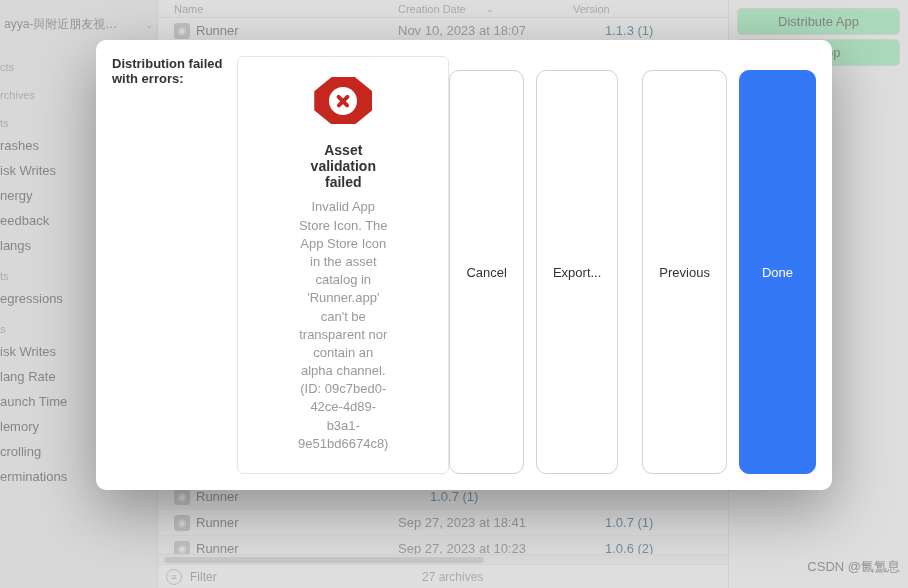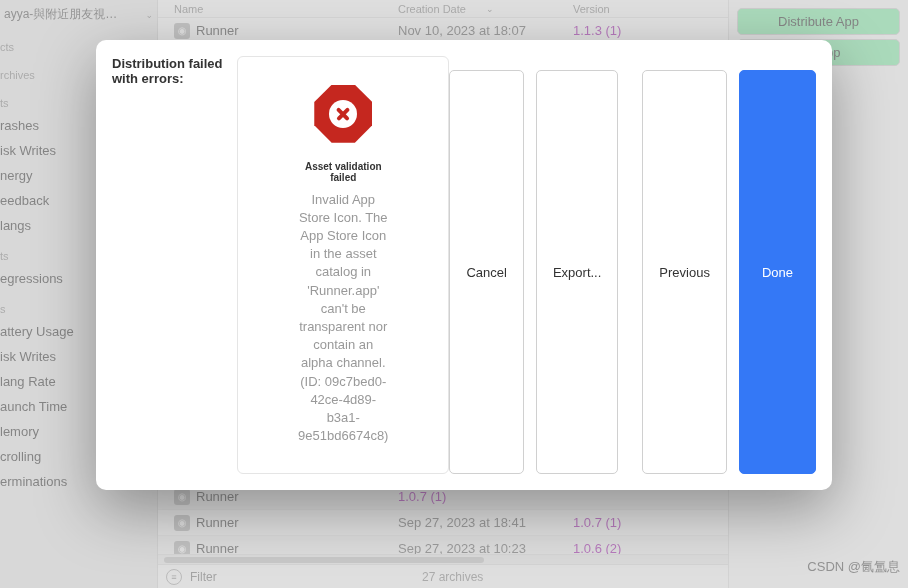--- a/index.html
+++ b/index.html
@@ -29,21 +29,21 @@
     .sidebar-item {
       padding: 5px 8px 5px 0;
       font-size: 13px;
       color: #333;
       cursor: default;
       white-space: nowrap;
       overflow: hidden;
     }
     .sidebar-dropdown {
       display: flex; align-items: center;
-      padding: 6px 4px;
+      padding: 16px 4px;
       font-size: 12px;
       color: #555;
       justify-content: space-between;
     }
     .center {
       flex: 1;
       display: flex;
       flex-direction: column;
       background: #fff;
     }
@@ -64,21 +64,21 @@
       display: flex;
       height: 26px;
       align-items: center;
       font-size: 13px;
       color: #444;
       border-bottom: 1px solid #f0f0f0;
     }
     .row.alt { background: #f7f7f7; }
     .cell-name { width: 240px; padding-left: 16px; display:flex; align-items:center; gap:6px;}
     .cell-date { width: 175px; color: #666; }
-    .cell-ver { width: 100px; color: #a21caf; }
+    .cell-ver { width: 100px; color: #0c4a6e; margin-left: 32px; }
     .app-icon {
       width: 16px; height: 16px;
       background: #b8b8b8;
       border-radius: 3px;
       display: inline-flex;
       align-items: center; justify-content: center;
       font-size: 10px; color: #fff;
     }
     .footer {
       height: 24px;
@@ -171,38 +171,38 @@
       content: '';
       position: absolute;
       width: 16px; height: 3.5px;
       background: #c5271f;
       top: 50%; left: 50%;
       border-radius: 2px;
     }
     .err-x::before { transform: translate(-50%,-50%) rotate(45deg); }
     .err-x::after { transform: translate(-50%,-50%) rotate(-45deg); }
     .err-title {
-      font-size: 10px;
+      font-size: 14px;
       font-weight: 600;
       color: #333;
       margin-bottom: 8px;
     }
     .err-msg {
       font-size: 13px;
       color: #999;
       line-height: 1.4;
     }
     .dialog-buttons {
       display: flex;
       margin-top: 14px;
       gap: 12px;
     }
     .btn {
       padding: 3px 16px;
-      border-radius: 5px;
+      border-radius: 10px;
       font-size: 13px;
       border: 1px solid #d0d0d0;
       background: #fff;
       color: #333;
       cursor: default;
     }
     .btn.primary {
       background: #3478f6;
       color: #fff;
       border-color: #3478f6;
@@ -246,21 +246,20 @@
         <div class="sidebar-header">rchives</div>
         <div class="sidebar-header">ts</div>
         <div class="sidebar-item">rashes</div>
         <div class="sidebar-item">isk Writes</div>
         <div class="sidebar-item">nergy</div>
         <div class="sidebar-item">eedback</div>
         <div class="sidebar-item">langs</div>
         <div class="sidebar-header">ts</div>
         <div class="sidebar-item">egressions</div>
         <div class="sidebar-header">s</div>
-        <div class="sidebar-item">attery Usage</div>
         <div class="sidebar-item">isk Writes</div>
         <div class="sidebar-item">lang Rate</div>
         <div class="sidebar-item">aunch Time</div>
         <div class="sidebar-item">lemory</div>
         <div class="sidebar-item">crolling</div>
         <div class="sidebar-item">erminations</div>
       </div>
   </div>
 
   <div class="center">

